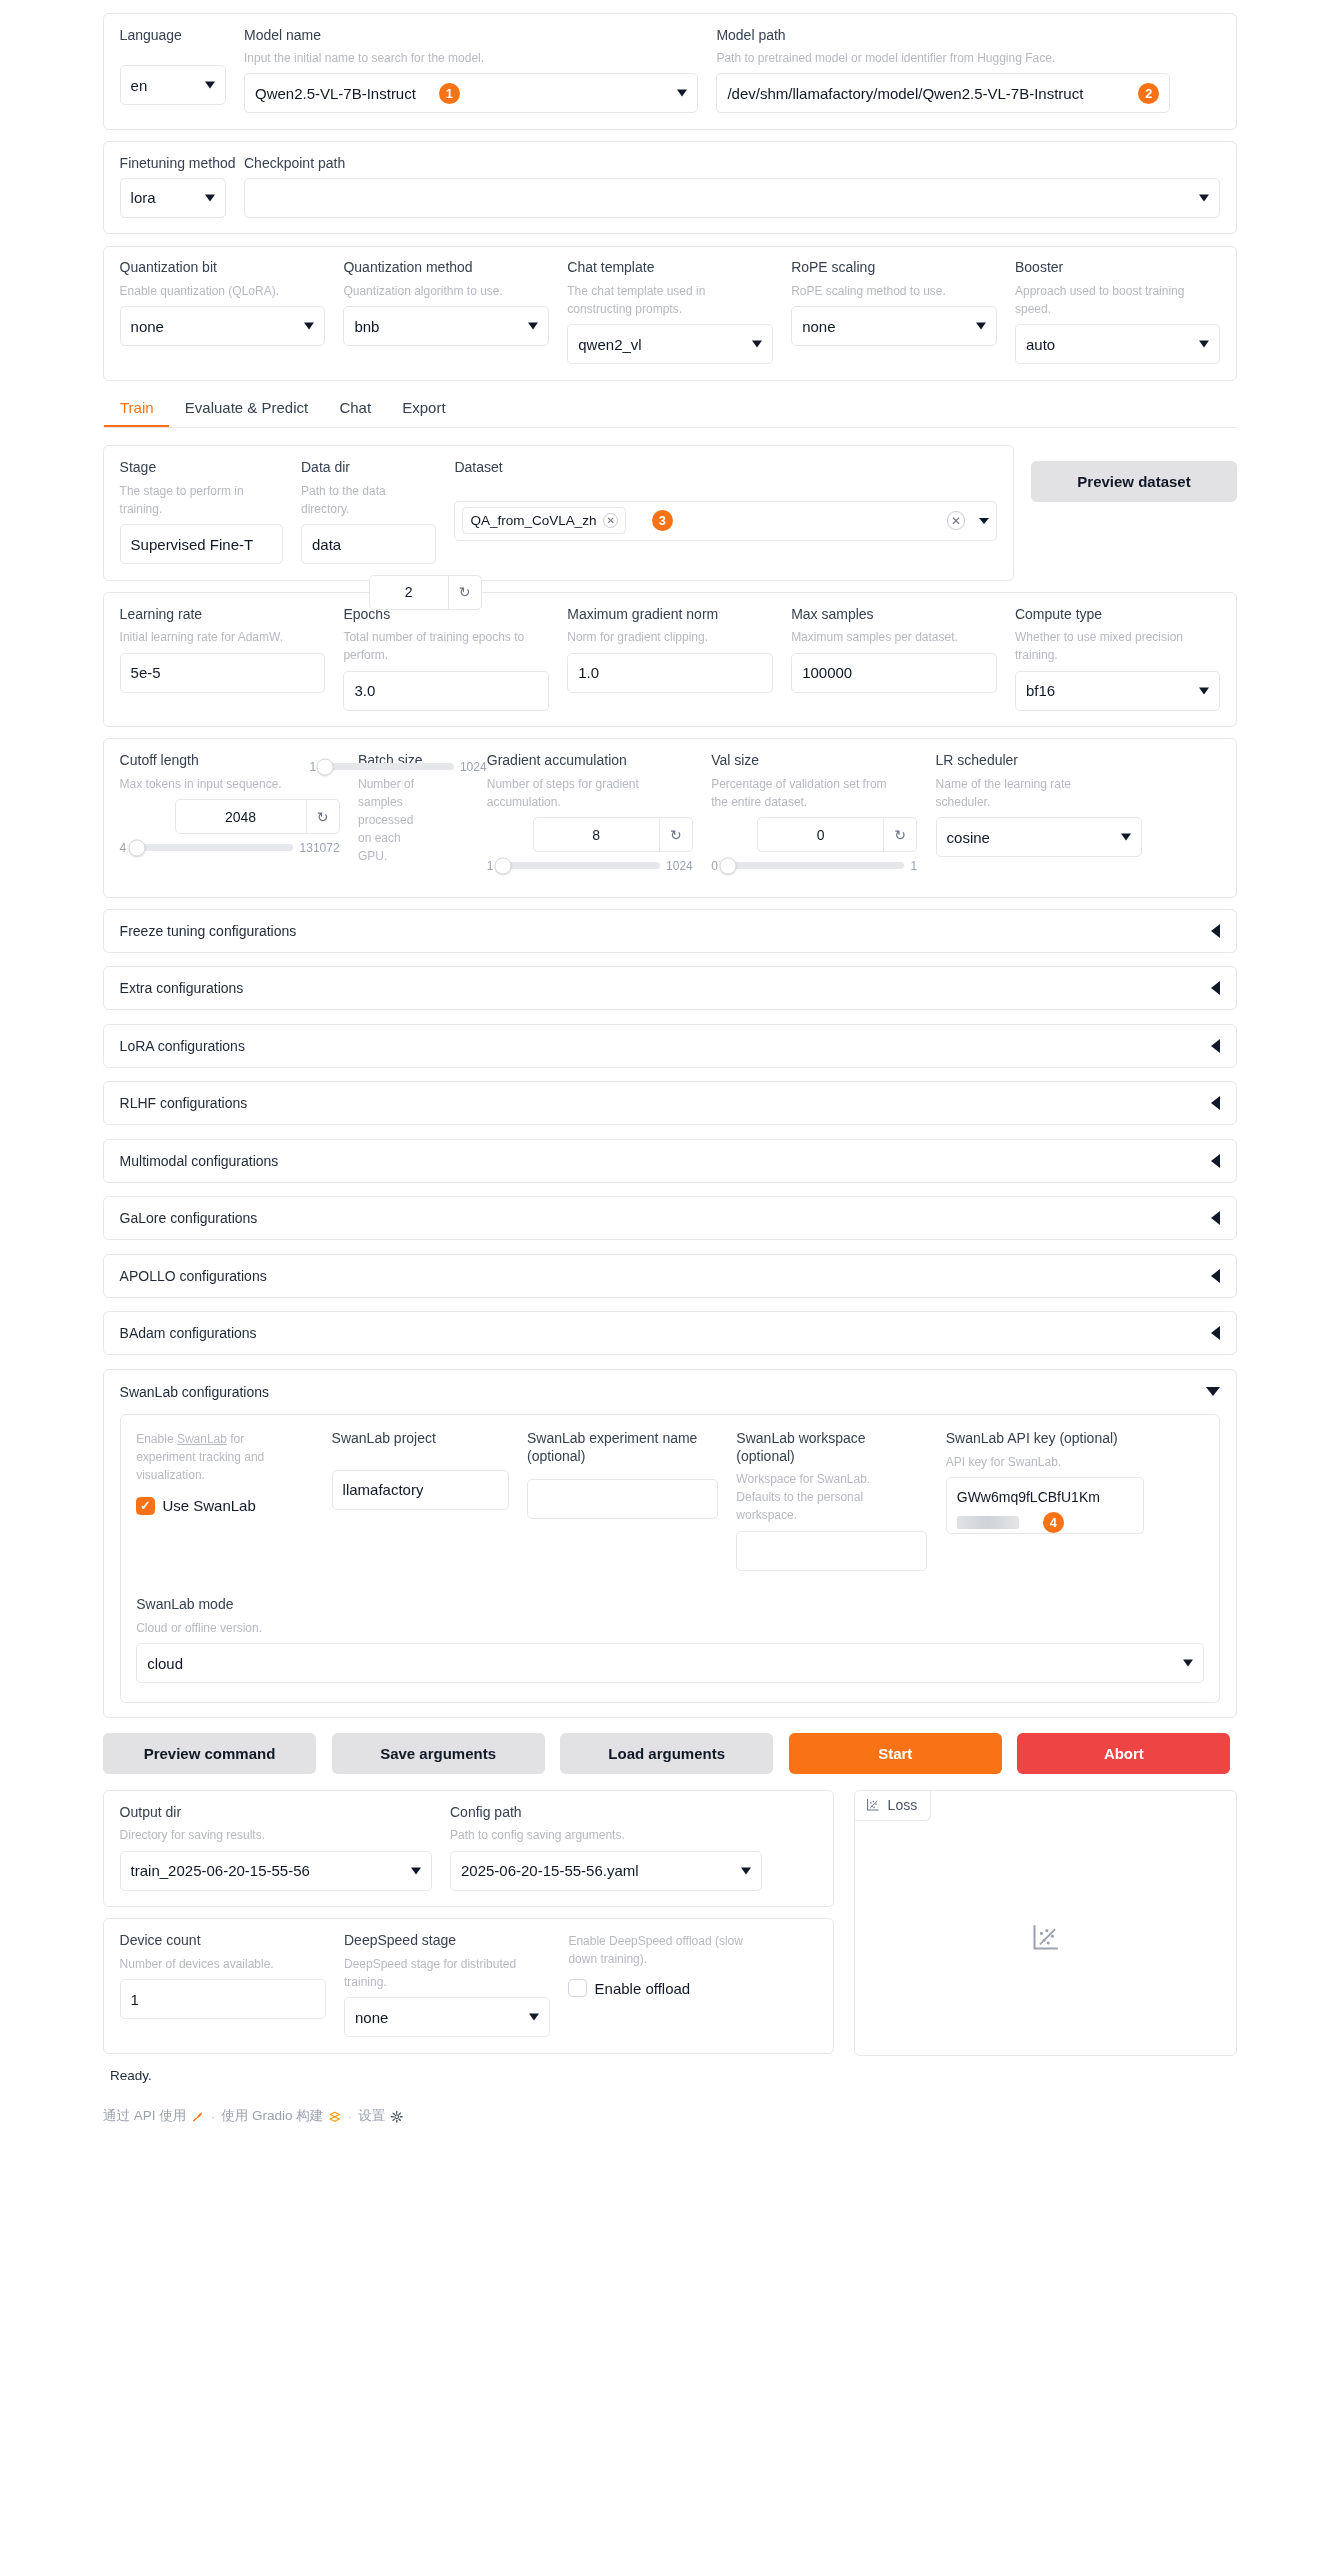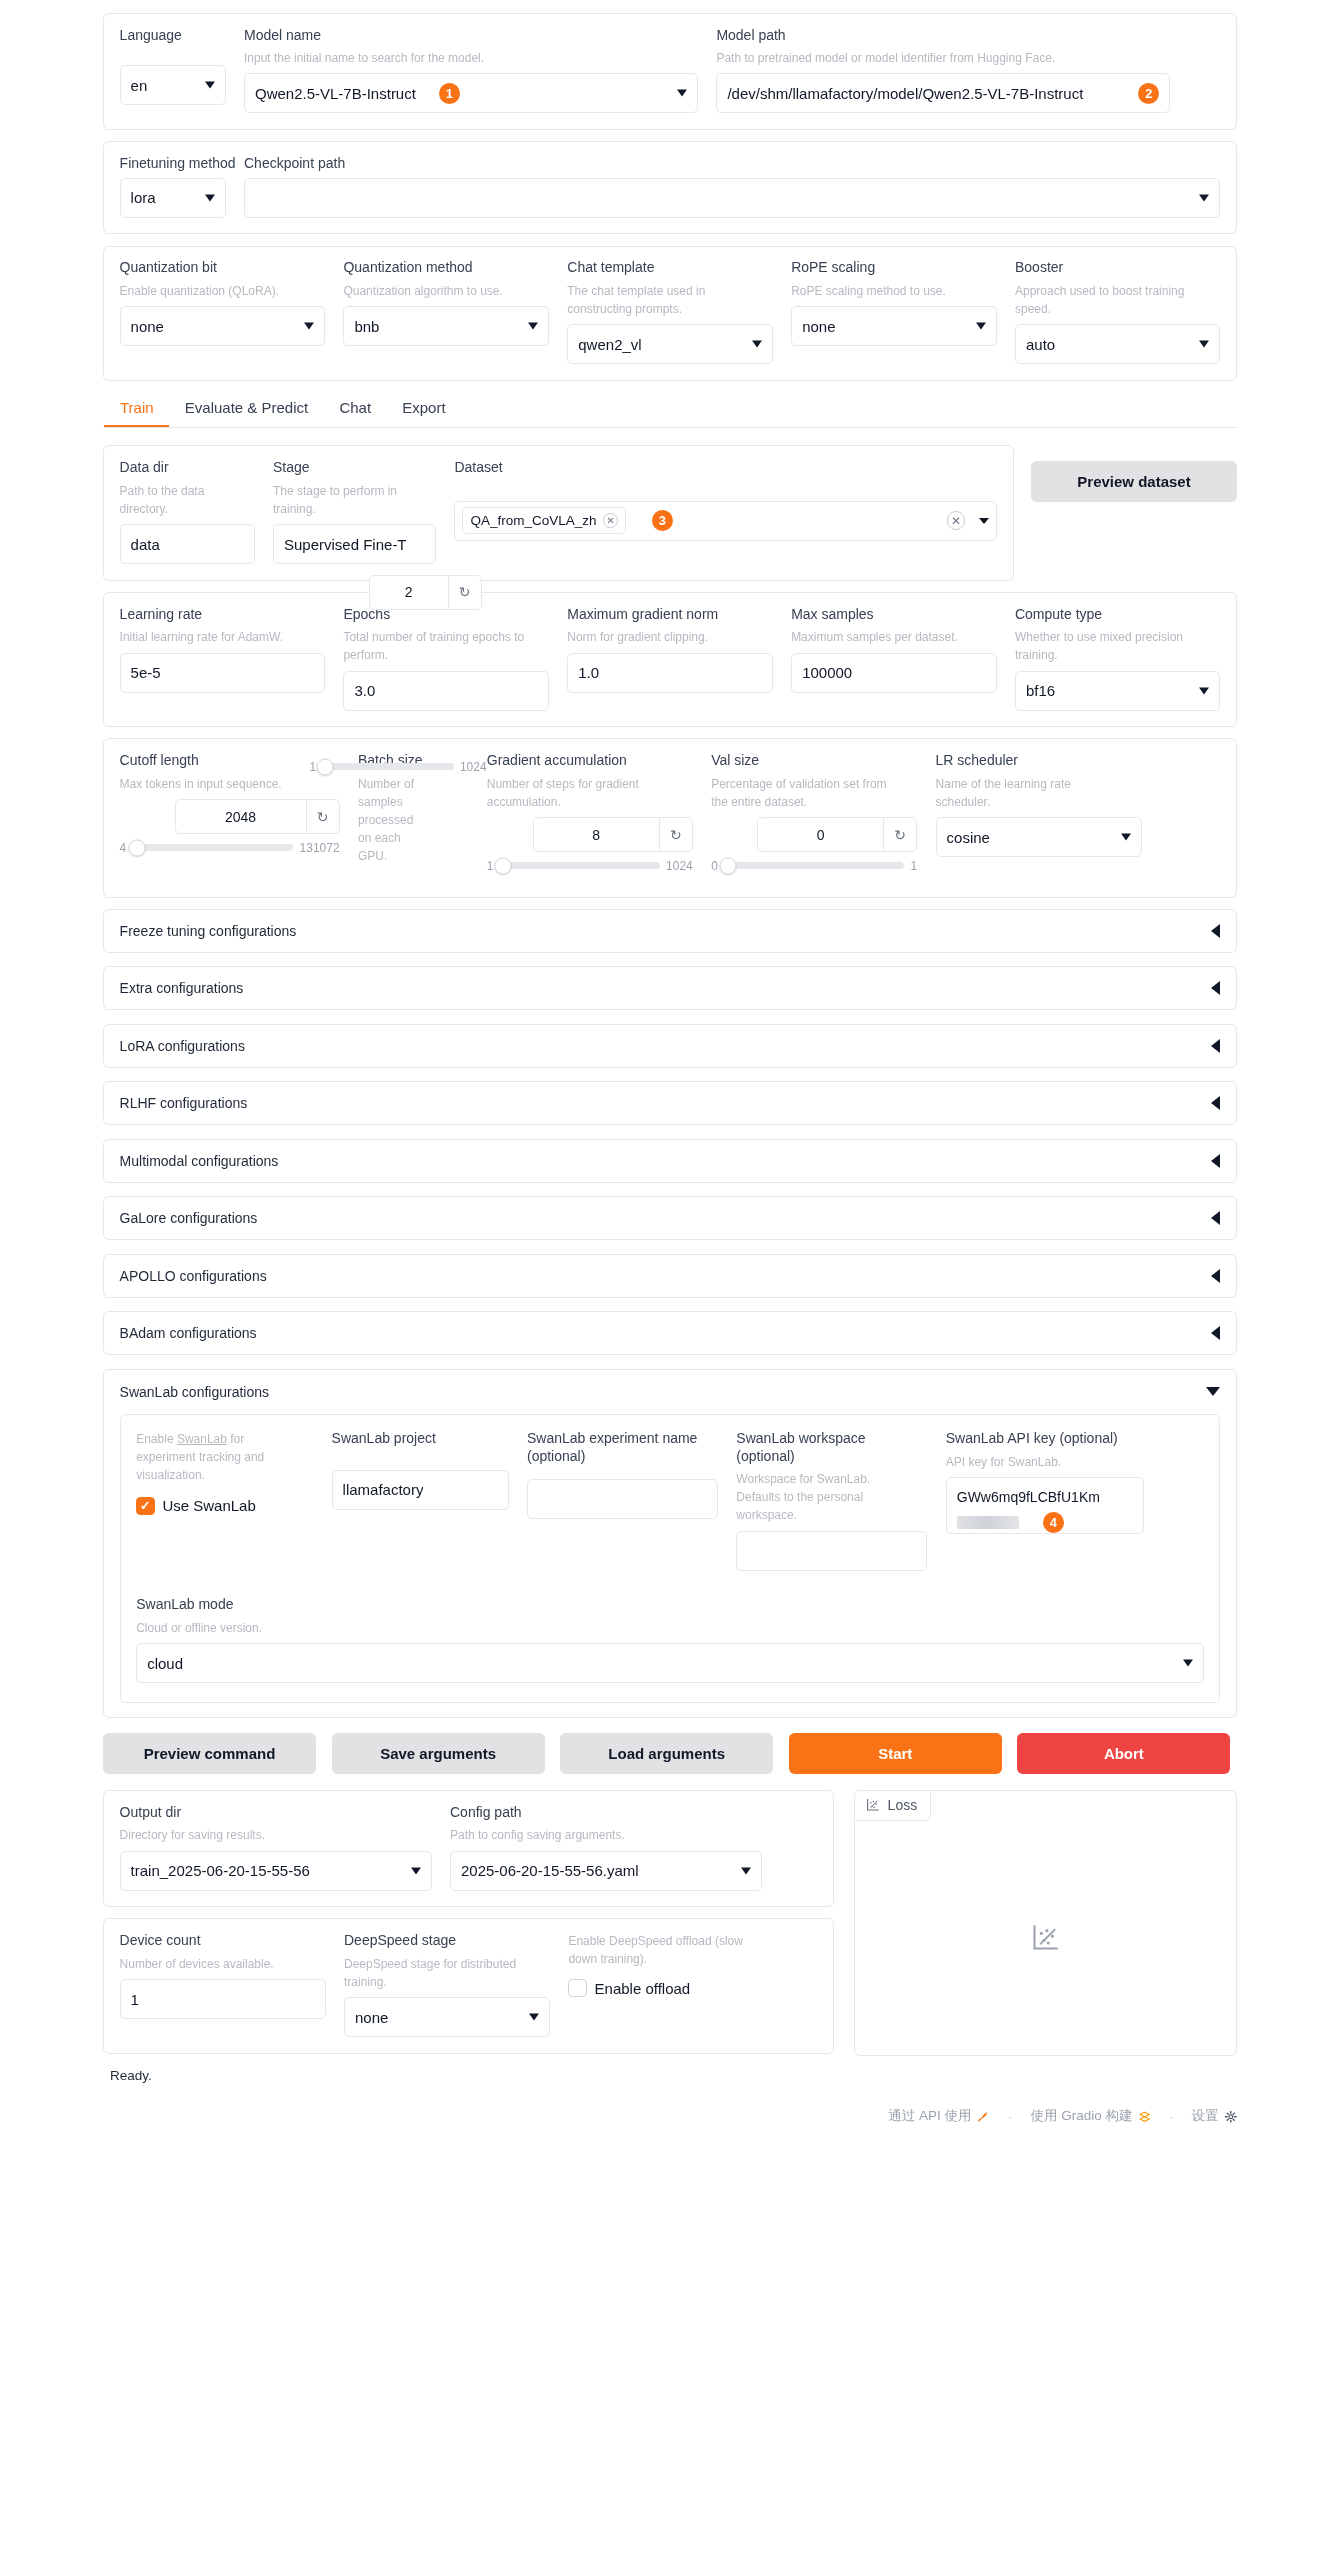--- a/index.html
+++ b/index.html
@@ -182,21 +182,21 @@
     display:inline-flex; align-items:center; gap:7px;
     border:0.7px solid #e5e7eb; border-top:0; border-left:0;
     border-radius:0 0 5.7px 0;
     padding:6.4px 12.8px 6.4px 10px; font-size:14px; color:#4b5563;
   }
   .loss-body { height:234px; display:flex; align-items:center; justify-content:center; }
 
   .status { font-size:13.5px; color:#1f2937; padding:12.8px 0 0 7px; }
 
   .footer {
-    display:flex; align-items:center; justify-content:flex-end; gap:18px;
+    display:flex; align-items:center; justify-content:flex-start; gap:6px;
     font-size:13.5px; color:#9ca3af; padding:24px 0 17px 0;
   }
   .footer .it { display:flex; align-items:center; gap:5px; }
   .sep { color:#c8cad0; }
 </style>
 </head>
 <body>
 
 <div class="page">
  <div class="wrap">
@@ -299,32 +299,32 @@
   <div class="tabs">
     <div class="tab active">Train</div>
     <div class="tab">Evaluate &amp; Predict</div>
     <div class="tab">Chat</div>
     <div class="tab">Export</div>
   </div>
 
   <div class="row" style="align-items:flex-start; gap:17px; margin-bottom:11.3px;">
     <div class="panel" style="flex:1; margin-bottom:0;">
       <div class="row">
+        <div class="col" style="width:163px">
+          <div class="lbl">Stage</div>
+          <div class="info wrapok" style="max-width:142px">The stage to perform in training.</div>
+          <div class="ctrl sel" style="padding-right:11.3px">
+            <span class="val">Supervised Fine-T</span>
+          </div>
+        </div>
         <div class="col" style="width:135px">
           <div class="lbl">Data dir</div>
           <div class="info">Path to the data directory.</div>
           <div class="ctrl">
             <span class="val">data</span>
-          </div>
-        </div>
-        <div class="col" style="width:163px">
-          <div class="lbl">Stage</div>
-          <div class="info wrapok" style="max-width:142px">The stage to perform in training.</div>
-          <div class="ctrl sel" style="padding-right:11.3px">
-            <span class="val">Supervised Fine-T</span>
           </div>
         </div>
         <div class="col" style="flex:1">
           <div class="lbl">Dataset</div>
           <div style="height:19px"></div>
           <div class="tagbox">
             <span class="tag">
               <span>QA_from_CoVLA_zh</span>
               <span class="xcircle">✕</span>
             </span>

